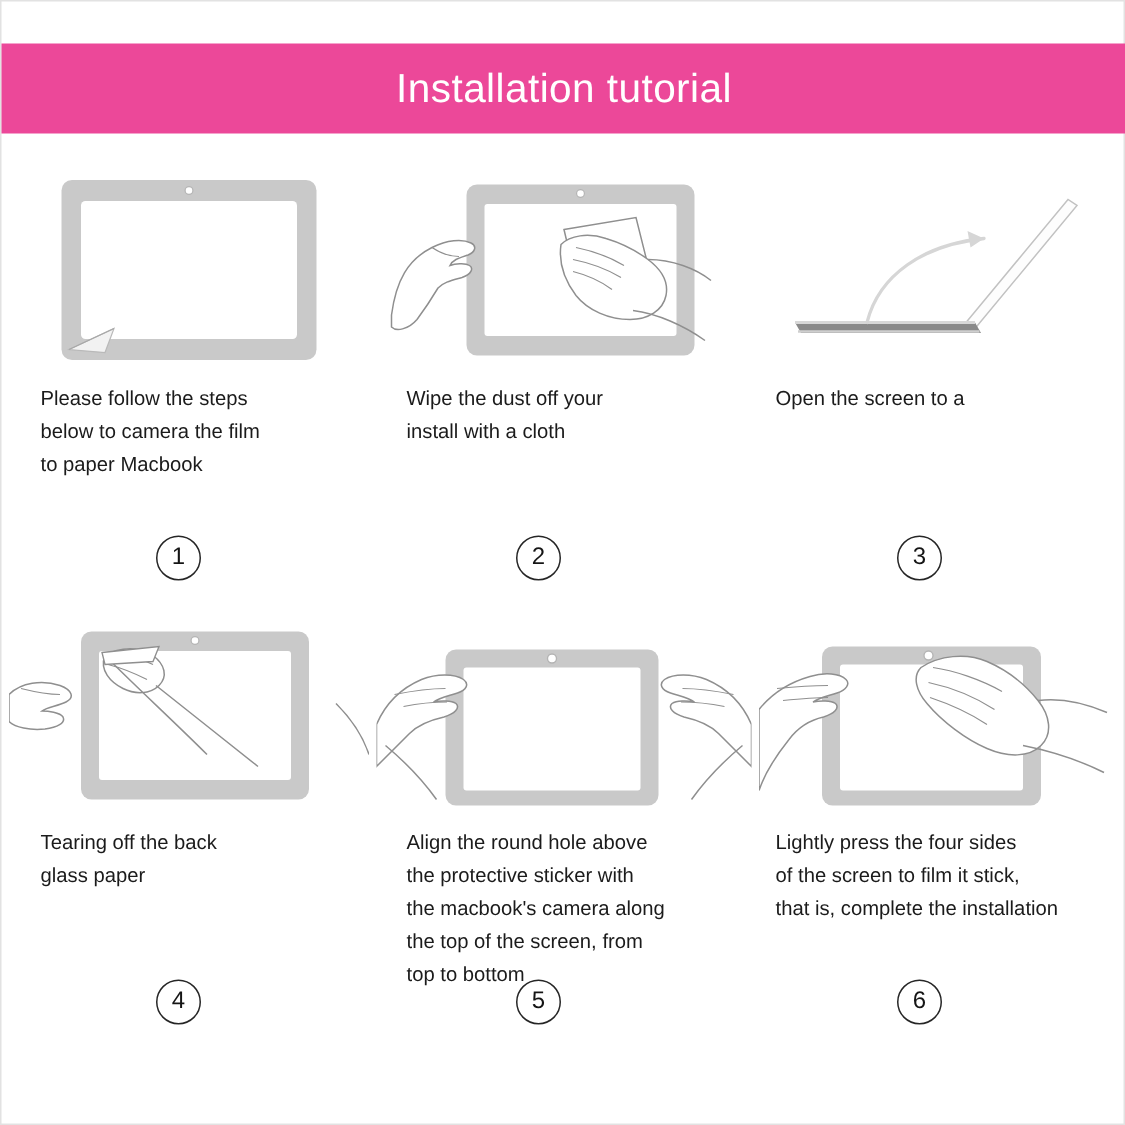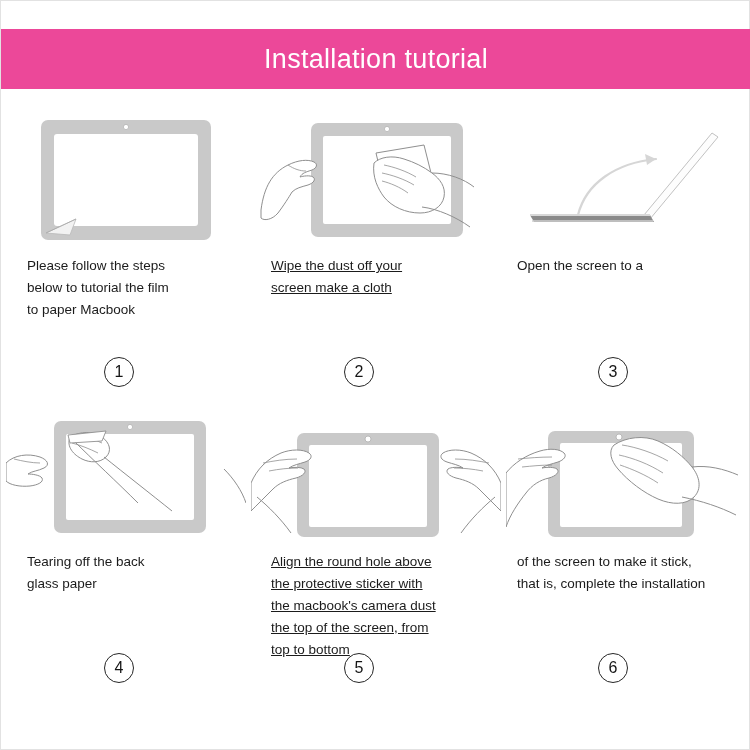--- a/index.html
+++ b/index.html
@@ -66,21 +66,21 @@
     justify-content: center;
     overflow: visible;
   }
   .caption {
     padding: 0 12px 0 26px;
     font-size: 13.5px;
     line-height: 22px;
     color: #1b1b1b;
     font-family: "Liberation Sans", sans-serif;
   }
-  .cell.col2 .caption { padding-left: 20px; text-decoration: underline; }
+  .cell.col2 .caption { padding-left: 20px; }
   .cell.col3 .caption { padding-left: 16px; }
   .badge-wrap {
     position: absolute;
     left: 0;
     right: 0;
     bottom: 14px;
     display: flex;
     justify-content: center;
   }
   .cell.col1 .badge-wrap { justify-content: flex-start; padding-left: 103px; }
@@ -117,21 +117,21 @@
         <svg width="180" height="130" viewBox="0 0 180 130">
           <rect x="5" y="5" width="170" height="120" rx="7" fill="#c9c9c9"></rect>
           <rect x="18" y="19" width="144" height="92" rx="3" fill="#ffffff"></rect>
           <circle cx="90" cy="12" r="2.6" fill="#ffffff" stroke="#b4b4b4" stroke-width="0.8"></circle>
           <path d="M10 118 L40 104 L34 120 Z" fill="#f2f2f2" stroke="#b9b9b9" stroke-width="0.8"></path>
           <path d="M10 118 L40 104" stroke="#a8a8a8" stroke-width="0.8" fill="none"></path>
         </svg>
       </div>
       <div class="caption">
         <div>Please follow the steps</div>
-        <div>below to tutorial the film</div>
+        <div>below to camera the film</div>
         <div>to paper Macbook</div>
       </div>
       <div class="badge-wrap">
         <div class="badge">1</div>
       </div>
     </div>
 
     <div class="cell col2">
       <div class="art">
         <svg width="240" height="130" viewBox="0 0 240 130">
@@ -151,21 +151,21 @@
                    C150 98 136 92 128 82 C122 74 116 62 118 48 Z" fill="#ffffff" stroke="#8f8f8f" stroke-width="1"></path>
           <path d="M128 50 C138 52 150 56 160 62" stroke="#8f8f8f" stroke-width="0.8" fill="none"></path>
           <path d="M126 58 C136 60 148 64 158 70" stroke="#8f8f8f" stroke-width="0.8" fill="none"></path>
           <path d="M126 66 C134 68 144 72 152 78" stroke="#8f8f8f" stroke-width="0.8" fill="none"></path>
           <path d="M176 58 C192 58 208 64 218 72" stroke="#8f8f8f" stroke-width="1" fill="none"></path>
           <path d="M166 92 C182 94 200 102 214 112" stroke="#8f8f8f" stroke-width="1" fill="none"></path>
         </svg>
       </div>
       <div class="caption">
         <div>Wipe the dust off your</div>
-        <div>screen make a cloth</div>
+        <div>install with a cloth</div>
       </div>
       <div class="badge-wrap">
         <div class="badge">2</div>
       </div>
     </div>
 
     <div class="cell col3">
       <div class="art">
         <svg width="220" height="130" viewBox="0 0 220 130">
 
@@ -238,21 +238,21 @@
                    C202 53 208 54 212 57 C207 56 200 56 197 58 C194 61 198 65 205 67
                    C214 69 222 72 228 78 C236 86 244 94 250 100 Z" fill="#ffffff" stroke="#8f8f8f" stroke-width="1"></path>
           <path d="M238 52 C228 50 216 48 204 48" stroke="#8f8f8f" stroke-width="0.8" fill="none"></path>
           <path d="M232 60 C222 58 212 57 203 57" stroke="#8f8f8f" stroke-width="0.8" fill="none"></path>
           <path d="M244 86 C232 96 220 108 210 122" stroke="#8f8f8f" stroke-width="1" fill="none"></path>
         </svg>
       </div>
       <div class="caption">
         <div>Align the round hole above</div>
         <div>the protective sticker with</div>
-        <div>the macbook's camera dust</div>
+        <div>the macbook's camera along</div>
         <div>the top of the screen, from</div>
         <div>top to bottom</div>
       </div>
       <div class="badge-wrap">
         <div class="badge">5</div>
       </div>
     </div>
 
     <div class="cell col3">
       <div class="art">
@@ -271,21 +271,22 @@
                    C194 66 196 78 188 86 C180 94 166 94 152 88
                    C138 82 122 70 112 58 C105 50 102 40 108 34 Z" fill="#ffffff" stroke="#8f8f8f" stroke-width="1"></path>
           <path d="M116 34 C130 36 148 42 162 50" stroke="#8f8f8f" stroke-width="0.8" fill="none"></path>
           <path d="M113 44 C127 47 143 53 157 62" stroke="#8f8f8f" stroke-width="0.8" fill="none"></path>
           <path d="M114 54 C126 58 140 64 152 72" stroke="#8f8f8f" stroke-width="0.8" fill="none"></path>
           <path d="M186 56 C202 54 218 58 232 64" stroke="#8f8f8f" stroke-width="1" fill="none"></path>
           <path d="M176 86 C196 90 214 96 230 104" stroke="#8f8f8f" stroke-width="1" fill="none"></path>
         </svg>
       </div>
       <div class="caption">
-        <div>of the screen to make it stick,</div>
+        <div>Lightly press the four sides</div>
+        <div>of the screen to film it stick,</div>
         <div>that is, complete the installation</div>
       </div>
       <div class="badge-wrap">
         <div class="badge">6</div>
       </div>
     </div>
 
   </div>
 </div>
 

